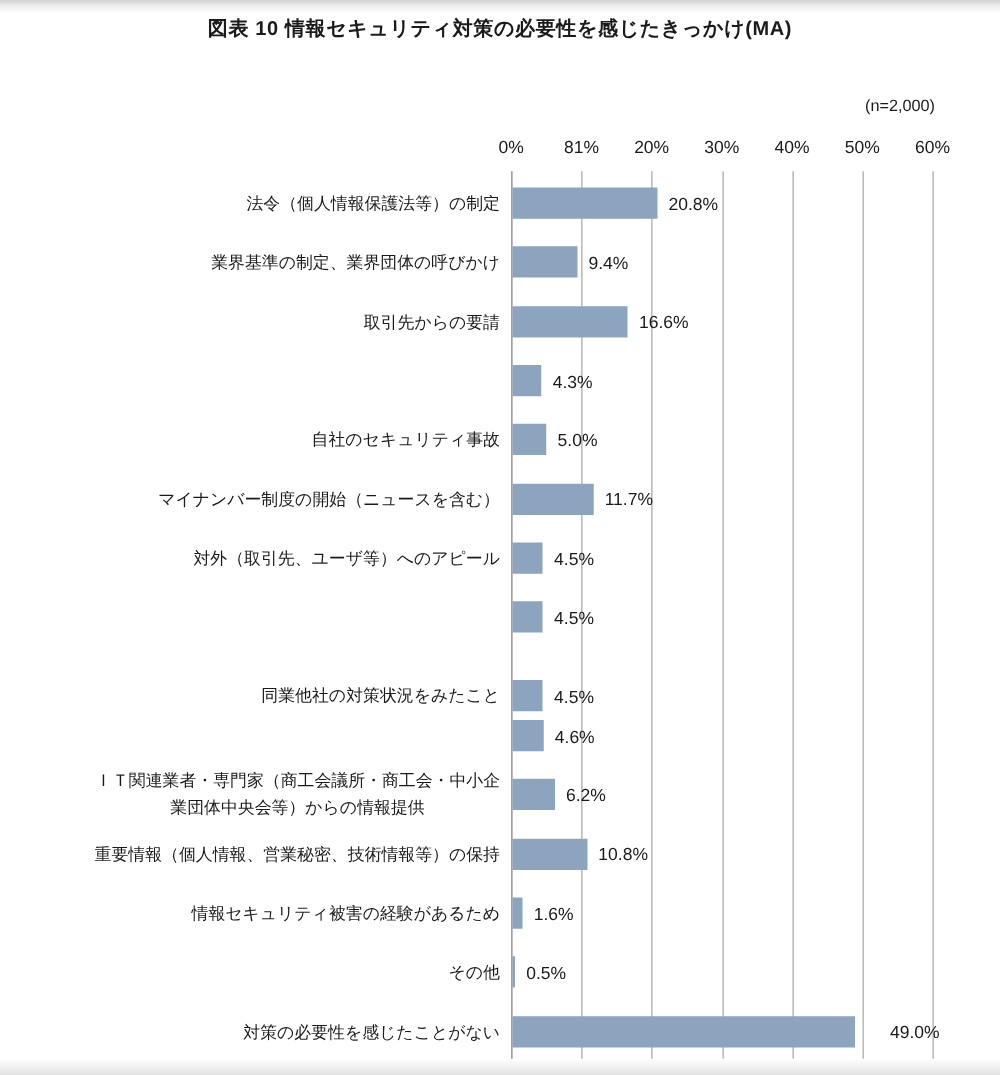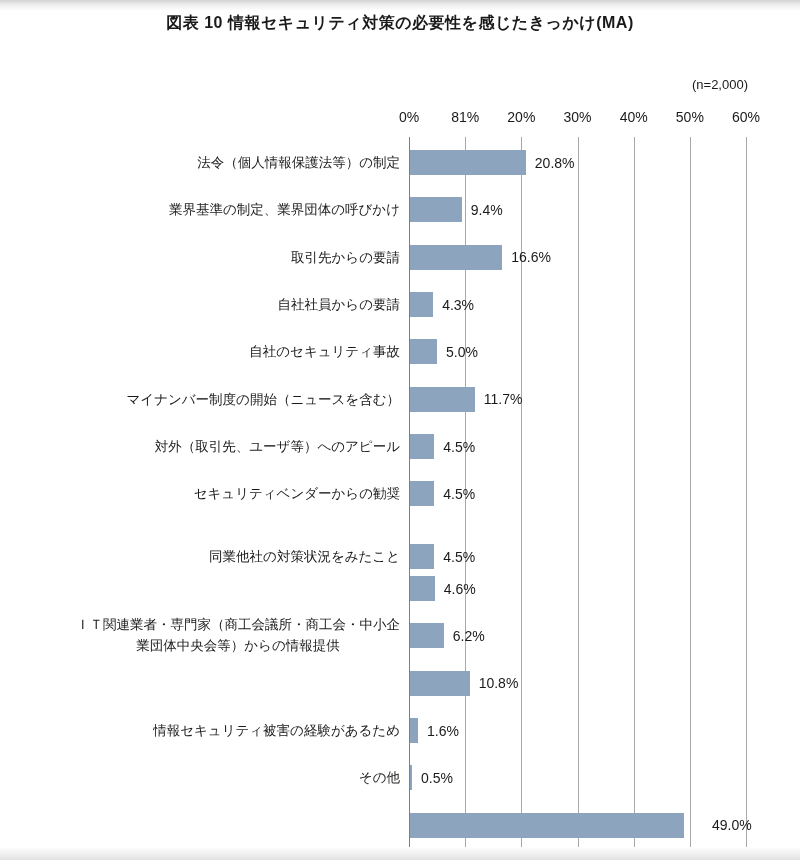--- a/index.html
+++ b/index.html
@@ -84,41 +84,39 @@
       <div class="cat-label">業界基準の制定、業界団体の呼びかけ</div>
       <div class="bar" style="top: 11.165px; height: 25px; width: 51.7998px; background: rgb(140, 164, 189);"></div>
       <div class="val" style="left: 470.8px;">9.4%</div>
     </div>
     <div class="bar-row" style="top: 233.66px; height: 47.33px;">
       <div class="cat-label">取引先からの要請</div>
       <div class="bar" style="top: 11.165px; height: 25px; width: 92.2422px; background: rgb(140, 164, 189);"></div>
       <div class="val" style="left: 511.242px;">16.6%</div>
     </div>
     <div class="bar-row" style="top: 280.99px; height: 47.33px;">
-      <div class="cat-label">自社社員からの要請</div>
       <div class="bar" style="top: 11.165px; height: 25px; width: 23.1531px; background: rgb(140, 164, 189);"></div>
       <div class="val" style="left: 442.153px;">4.3%</div>
     </div>
     <div class="bar-row" style="top: 328.32px; height: 47.33px;">
       <div class="cat-label">自社のセキュリティ事故</div>
       <div class="bar" style="top: 11.165px; height: 25px; width: 27.085px; background: rgb(140, 164, 189);"></div>
       <div class="val" style="left: 446.085px;">5.0%</div>
     </div>
     <div class="bar-row" style="top: 375.65px; height: 47.33px;">
       <div class="cat-label">マイナンバー制度の開始（ニュースを含む）</div>
       <div class="bar" style="top: 11.165px; height: 25px; width: 64.7189px; background: rgb(140, 164, 189);"></div>
       <div class="val" style="left: 483.719px;">11.7%</div>
     </div>
     <div class="bar-row" style="top: 422.98px; height: 47.33px;">
       <div class="cat-label">対外（取引先、ユーザ等）へのアピール</div>
       <div class="bar" style="top: 11.165px; height: 25px; width: 24.2765px; background: rgb(140, 164, 189);"></div>
       <div class="val" style="left: 443.276px;">4.5%</div>
     </div>
     <div class="bar-row" style="top: 470.31px; height: 47.33px;">
-      <div class="cat-label">セキュリティベンダーからの勧奨</div>
       <div class="bar" style="top: 11.165px; height: 25px; width: 24.2765px; background: rgb(140, 164, 189);"></div>
       <div class="val" style="left: 443.276px;">4.5%</div>
     </div>
     <div class="bar-row" style="top: 533px; height: 47.33px;">
       <div class="cat-label">同業他社の対策状況をみたこと</div>
       <div class="bar" style="top: 11.165px; height: 25px; width: 24.2765px; background: rgb(140, 164, 189);"></div>
       <div class="val" style="left: 443.276px;">4.5%</div>
     </div>
     <div class="bar-row" style="top: 564.97px; height: 47.33px;">
       <div class="bar" style="top: 11.165px; height: 25px; width: 24.8382px; background: rgb(140, 164, 189);"></div>
@@ -128,32 +126,34 @@
       <div class="cat-label">
         <div class="wrap2">
           <div class="">ＩＴ関連業者・専門家（商工会議所・商工会・中小企</div>
           <div class="">業団体中央会等）からの情報提供</div>
         </div>
       </div>
       <div class="bar" style="top: 11.165px; height: 25px; width: 33.8254px; background: rgb(140, 164, 189);"></div>
       <div class="val" style="left: 452.825px;">6.2%</div>
     </div>
     <div class="bar-row" style="top: 659.63px; height: 47.33px;">
+      <div class="cat-label">重要情報（個人情報、営業秘密、技術情報等）の保持</div>
       <div class="bar" style="top: 11.165px; height: 25px; width: 59.6636px; background: rgb(140, 164, 189);"></div>
       <div class="val" style="left: 478.664px;">10.8%</div>
     </div>
     <div class="bar-row" style="top: 706.96px; height: 47.33px;">
       <div class="cat-label">情報セキュリティ被害の経験があるため</div>
       <div class="bar" style="top: 11.165px; height: 25px; width: 7.9872px; background: rgb(140, 164, 189);"></div>
       <div class="val" style="left: 426.987px;">1.6%</div>
     </div>
     <div class="bar-row" style="top: 754.29px; height: 47.33px; padding-left: 24px;">
       <div class="cat-label">その他</div>
       <div class="bar" style="top: 11.165px; height: 25px; width: 2px; background: rgb(140, 164, 189);"></div>
       <div class="val" style="left: 421px;">0.5%</div>
     </div>
     <div class="bar-row" style="top: 801.62px; height: 47.33px;">
+      <div class="cat-label">対策の必要性を感じたことがない</div>
       <div class="bar" style="top: 11.165px; height: 25px; width: 274.233px; background: rgb(140, 164, 189);"></div>
       <div class="val" style="left: 712px;">49.0%</div>
     </div>
   </div>
 
 <div class="edge-bottom"></div>
 
 </body></html>

